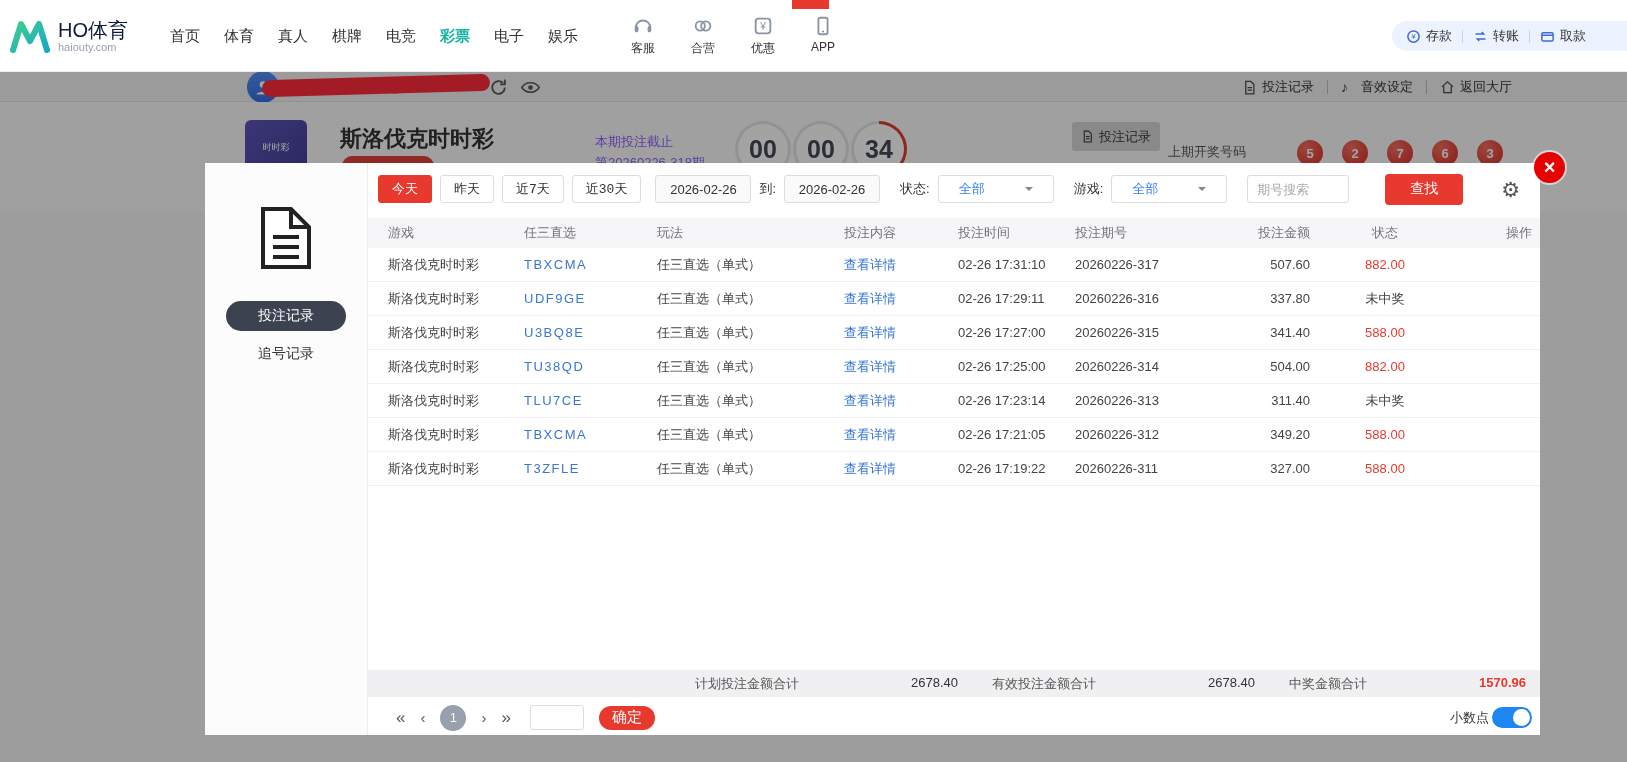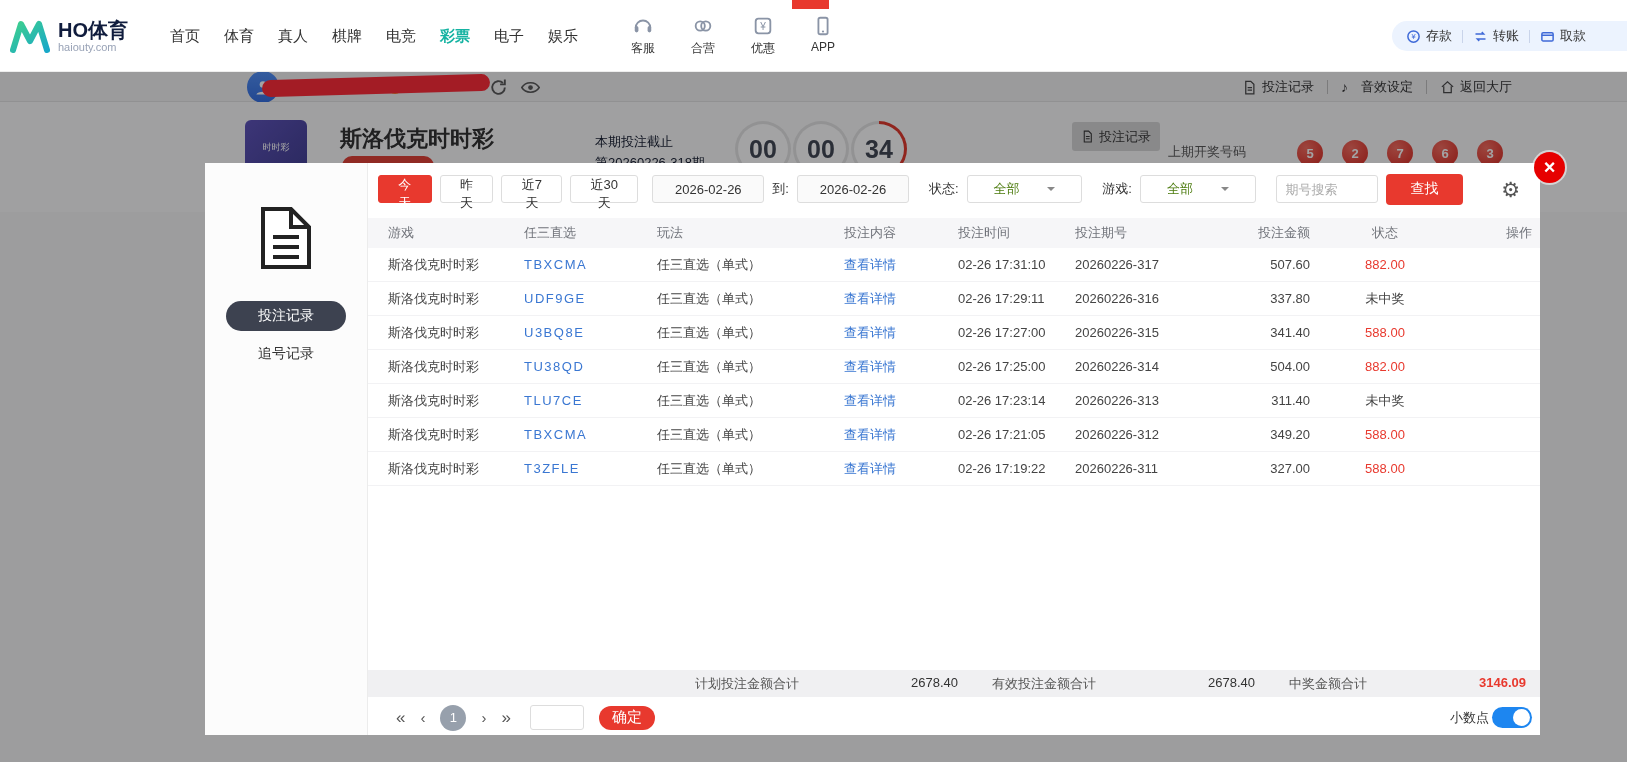--- a/index.html
+++ b/index.html
@@ -3,21 +3,21 @@
 <meta charset="utf-8">
 <style>
   * { margin:0; padding:0; box-sizing:border-box; }
   html,body { width:1627px; height:762px; overflow:hidden; }
   body { font-family:"Liberation Sans","DejaVu Sans",sans-serif; background:#fff; font-size:13px; color:#333; }
   .stage { position:relative; width:1627px; height:762px; overflow:hidden; background:#f5f5f5; }
 
   
   .header { position:absolute; left:0; top:0; width:1627px; height:72px; background:#fff; border-bottom:1px solid #ededed; display:flex; align-items:center; z-index:5; }
   .logo { display:flex; align-items:center; gap:8px; margin-left:10px; width:148px; }
-  .logo-brand { font-size:20px; font-weight:bold; color:#101c3d; line-height:1.1;text-align:right; }
+  .logo-brand { font-size:20px; font-weight:normal; color:#101c3d; line-height:1.1;text-align:right; }
   .logo-domain { font-size:11px; color:#98a2b6; }
   .nav { display:flex; gap:24px; margin-left:12px; font-size:15px; }
   .nav-item { color:#333; cursor:pointer; line-height:72px; white-space:nowrap; }
   .nav-item.active { color:#15b3a2; font-weight:bold; }
   .quick { display:flex; gap:14px; margin-left:42px; }
   .q { width:46px; display:flex; flex-direction:column; align-items:center; gap:3px; font-size:12px; color:#333; cursor:pointer; }
   .qicon { width:22px; height:22px; display:block; }
   .wallet { position:absolute; left:1392px; top:21px; height:30px; width:250px; background:#ecf3fe; border-radius:16px; display:flex; align-items:center; gap:10px; padding:0 14px; }
   .w-item { display:flex; align-items:center; gap:5px; font-size:13px; color:#333; cursor:pointer; white-space:nowrap; }
   .w-sep { width:1px; height:13px; background:#c9d4ea; }
@@ -34,47 +34,47 @@
   .sub-right { position:absolute; right:115px; top:0; height:30px; display:flex; align-items:center; gap:13px; font-size:13px; color:#2e2e2e; }
   .sub-link { display:flex; align-items:center; gap:5px; cursor:pointer; white-space:nowrap; }
   .sub-link svg, .sub-link .note { width:15px; height:15px; }
   .note { font-size:14px; line-height:15px; }
   .vsep { width:1px; height:14px; background:#bfbfbf; }
 
   .gamebar { position:absolute; left:0; top:102px; width:1627px; height:110px; background:#fbfbfb; z-index:1; }
   .game-logo { position:absolute; left:245px; top:18px; width:62px; height:56px; border-radius:6px; background:linear-gradient(135deg,#5a4fb8,#3d3a8f); color:#fff; font-size:9px; line-height:1.3; display:flex; align-items:center; justify-content:center; text-align:center; padding:3px; }
   .game-title { position:absolute; left:340px; top:22px; font-size:22px; font-weight:bold; color:#2d2d2d; white-space:nowrap; }
   .game-badge { position:absolute; left:342px; top:54px; width:92px; height:20px; background:#e03c31; border-radius:10px; }
-  .deadline { position:absolute; left:595px; top:29px; font-size:13px; color:#0f172a; line-height:21px; }
+  .deadline { position:absolute; left:595px; top:29px; font-size:13px; color:#8b5cf6; line-height:21px; }
   .countdown { position:absolute; left:735px; top:19px; display:flex; gap:2px; }
   .cd { width:56px; height:56px; border-radius:50%; background:#e4e4e4; padding:3px; }
   .cd.arc { background:conic-gradient(#e03428 0 40%, #e4e4e4 40% 100%); }
   .cd-in { width:100%; height:100%; border-radius:50%; background:#fff; display:flex; align-items:center; justify-content:center; font-size:25px; font-weight:600; color:#3d4350; }
   .rec-btn { position:absolute; left:1072px; top:20px; width:88px; height:29px; background:#d6d6d6; border-radius:3px; display:flex; align-items:center; justify-content:center; gap:5px; font-size:13px; color:#333; cursor:pointer; }
   .rec-btn svg { width:13px; height:13px; }
   .lastdraw-label { position:absolute; left:1168px; top:41px; font-size:13px; color:#555; white-space:nowrap; }
   .balls { position:absolute; left:1297px; top:38px; display:flex; gap:19px; }
   .ball { width:26px; height:26px; border-radius:50%; background:radial-gradient(circle at 35% 30%, #f4695c, #d9251c); color:#fff; font-size:13px; font-weight:bold; display:flex; align-items:center; justify-content:center; }
 
   .overlay { position:absolute; left:0; top:72px; width:1627px; height:690px; background:rgba(12,12,16,0.38); z-index:2; }
 
   
   .sidebar { position:absolute; left:205px; top:163px; width:163px; height:572px; background:#fcfcfc; border-right:1px solid #ececec; z-index:3; }
   .side-doc { display:block; margin:44px auto 32px; }
   .side-pill { width:120px; height:30px; margin:0 auto 14px; background:#3d4250; color:#fff; border-radius:15px; display:flex; align-items:center; justify-content:center; font-size:14px; cursor:pointer; }
   .side-plain { text-align:center; font-size:14px; color:#333; cursor:pointer; }
 
   .modal { position:absolute; left:368px; top:163px; width:1172px; height:572px; background:#fff; z-index:3; }
   .filterbar { position:absolute; left:0; top:10px; width:100%; height:32px; display:flex; align-items:center; gap:8px; padding:0 20px 0 10px; }
-  .qf { height:28px; padding:0 13px; border:1px solid #ddd; border-radius:3px; background:#fff; font-size:13px; color:#333; cursor:pointer; font-family:Liberation Sans, sans-serif; }
+  .qf { height:28px; padding:0 13px; border:1px solid #ddd; border-radius:3px; background:#fff; font-size:13px; color:#333; cursor:pointer; font-family:Liberation Mono, monospace; }
   .qf.active { background:#e8392e; border-color:#e8392e; color:#fff; }
   .flabel { font-size:13px; color:#333; white-space:nowrap; }
   .ml6 { margin-left:6px; } .ml12 { margin-left:12px; }
-  .date-input { width:112px; height:28px; border:1px solid #ddd; border-radius:3px; background:#fafafa; text-align:center; font-size:13px; color:#333; font-family:inherit; }
-  .select { width:116px; height:28px; border:1px solid #ddd; border-radius:3px; background:#fff; display:flex; align-items:center; justify-content:space-between; padding:0 26px; font-size:13px; color:#4d7c0f; cursor:pointer; }
+  .date-input { width:96px; height:28px; border:1px solid #ddd; border-radius:3px; background:#fafafa; text-align:center; font-size:13px; color:#333; font-family:inherit; }
+  .select { width:116px; height:28px; border:1px solid #ddd; border-radius:3px; background:#fff; display:flex; align-items:center; justify-content:space-between; padding:0 20px; font-size:13px; color:#3b82f6; cursor:pointer; }
   .caret { width:0; height:0; border:4px solid transparent; border-top-color:#888; margin-top:4px; }
   .search-input { width:102px; height:28px; border:1px solid #ddd; border-radius:3px; padding:0 9px; font-size:13px; font-family:inherit; }
   .search-input::placeholder { color:#aaa; }
   .find-btn { margin-left:auto; width:78px; height:31px; background:#e8392e; color:#fff; border:none; border-radius:4px; font-size:14px; cursor:pointer; font-family:inherit; }
   .gear { margin-left:30px; font-size:21px; color:#555; cursor:pointer; line-height:1; }
 
   .thead, .tr { display:grid; grid-template-columns:136px 133px 187px 114px 117px 170px 65px 150px 72px; align-items:center; padding-left:20px; padding-right:20px; }
   .thead { position:absolute; left:0; top:55px; width:100%; height:30px; background:#f6f6f8; color:#70737a; font-size:13px; }
   .tbody { position:absolute; left:0; top:85px; width:100%; }
   .tr { height:34px; border-bottom:1px solid #f2f2f4; font-size:13px; color:#444; }
@@ -432,21 +432,21 @@
           <span class="sum-value">2678.40</span>
         </div>
 
         <div class="sum-item">
           <span class="sum-label">有效投注金额合计</span>
           <span class="sum-value">2678.40</span>
         </div>
 
         <div class="sum-item">
           <span class="sum-label">中奖金额合计</span>
-          <span class="sum-value win">3146.09</span>
+          <span class="sum-value win">1570.96</span>
         </div>
       </div>
 
     <div class="pagbar">
       <span class="pg-arrow">«</span>
       <span class="pg-arrow" style="font-size:15px;">‹</span>
       <span class="pg-circle">1</span>
       <span class="pg-arrow" style="font-size:15px;">›</span>
       <span class="pg-arrow">»</span>
       <input class="pg-input" style="">

